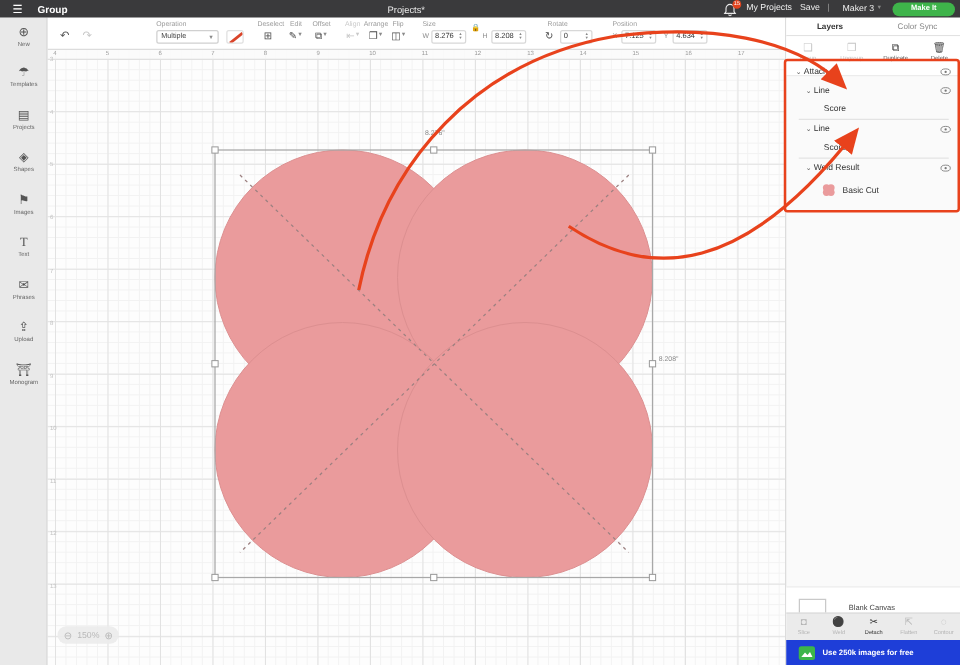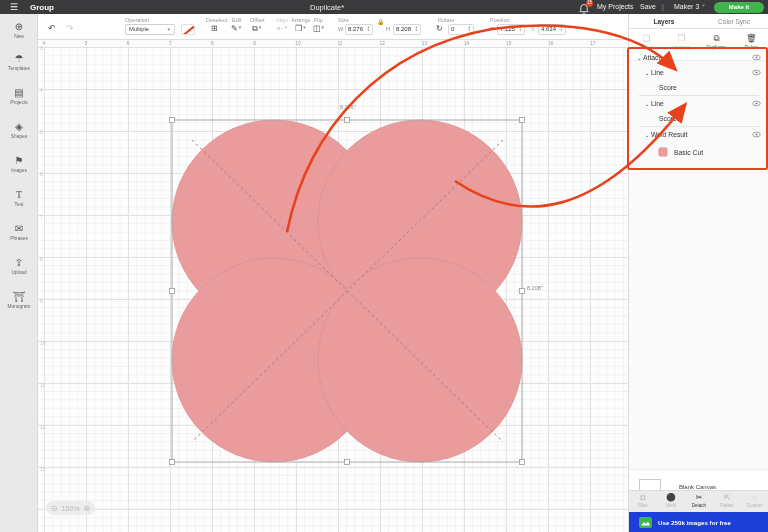--- a/index.html
+++ b/index.html
@@ -161,21 +161,21 @@
 
   <div class="zoom-pill">
     <span class="zbtn">⊖</span>
     <span>150%</span>
     <span class="zbtn">⊕</span>
   </div>
 
   <div class="header">
     <span class="ham">☰</span>
     <span class="app-title">Group</span>
-    <span class="doc-title">Duplicate*</span>
+    <span class="doc-title">Projects*</span>
     <span class="bell">
       <svg viewBox="0 0 12 12" width="12" height="12">
           <path d="M6 1.5 a3.2 3.2 0 0 1 3.2 3.2 v2.6 l1 1.4 h-8.4 l1 -1.4 v-2.6 a3.2 3.2 0 0 1 3.2 -3.2 z M5 9.6 a1 1 0 0 0 2 0" fill="none" stroke="currentColor" stroke-width="0.9"></path>
         </svg>
     </span>
     <span class="badge">15</span>
     <span class="nav-item" style="left:597px;">My Projects</span>
     <span class="nav-item" style="left:640px;">Save</span>
     <span class="sep" style="left:662px;">|</span>
     <span class="nav-item" style="left:674px;"><span>Maker 3</span> <span class="tb-caret">▼</span></span>

